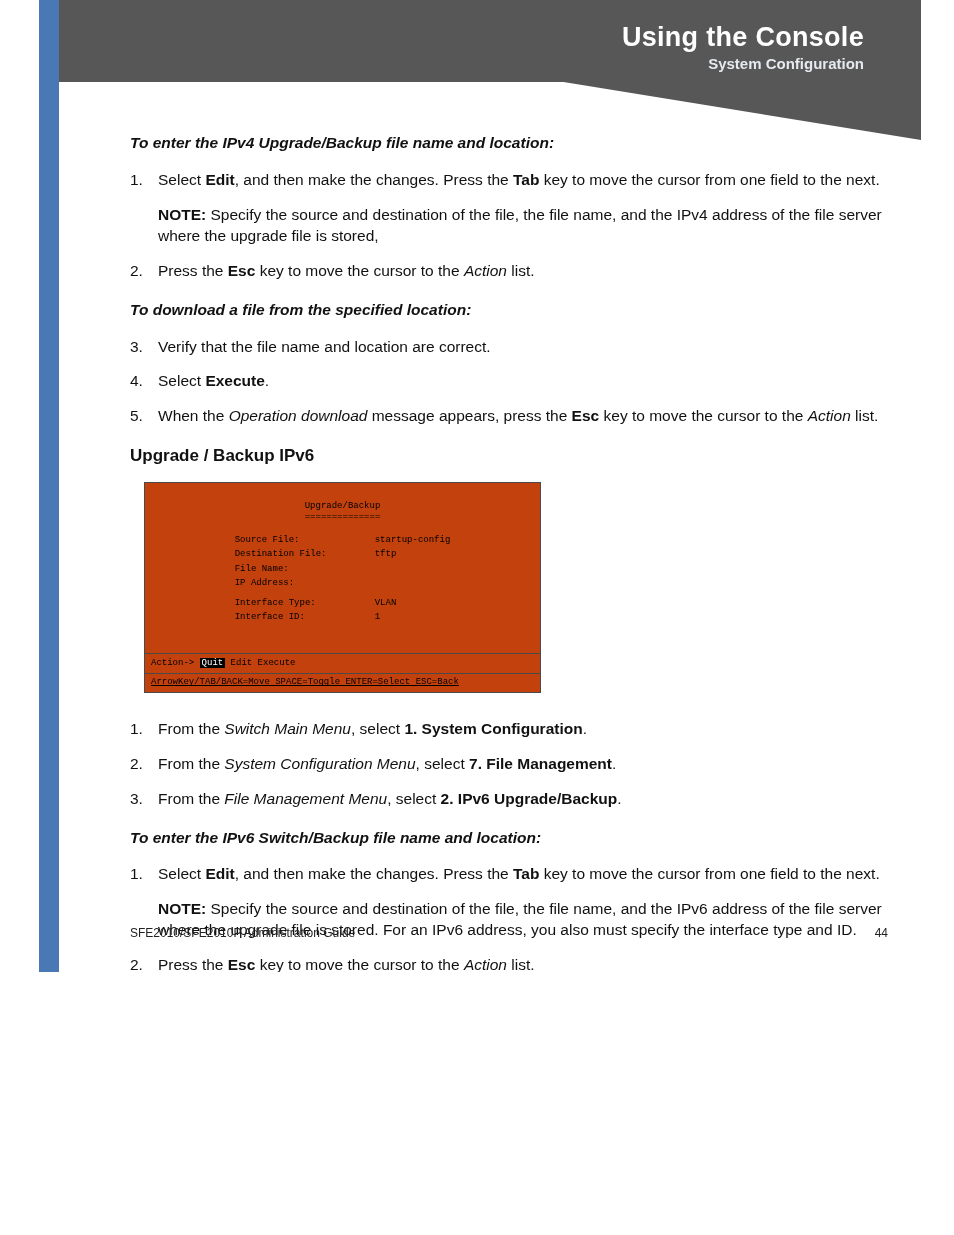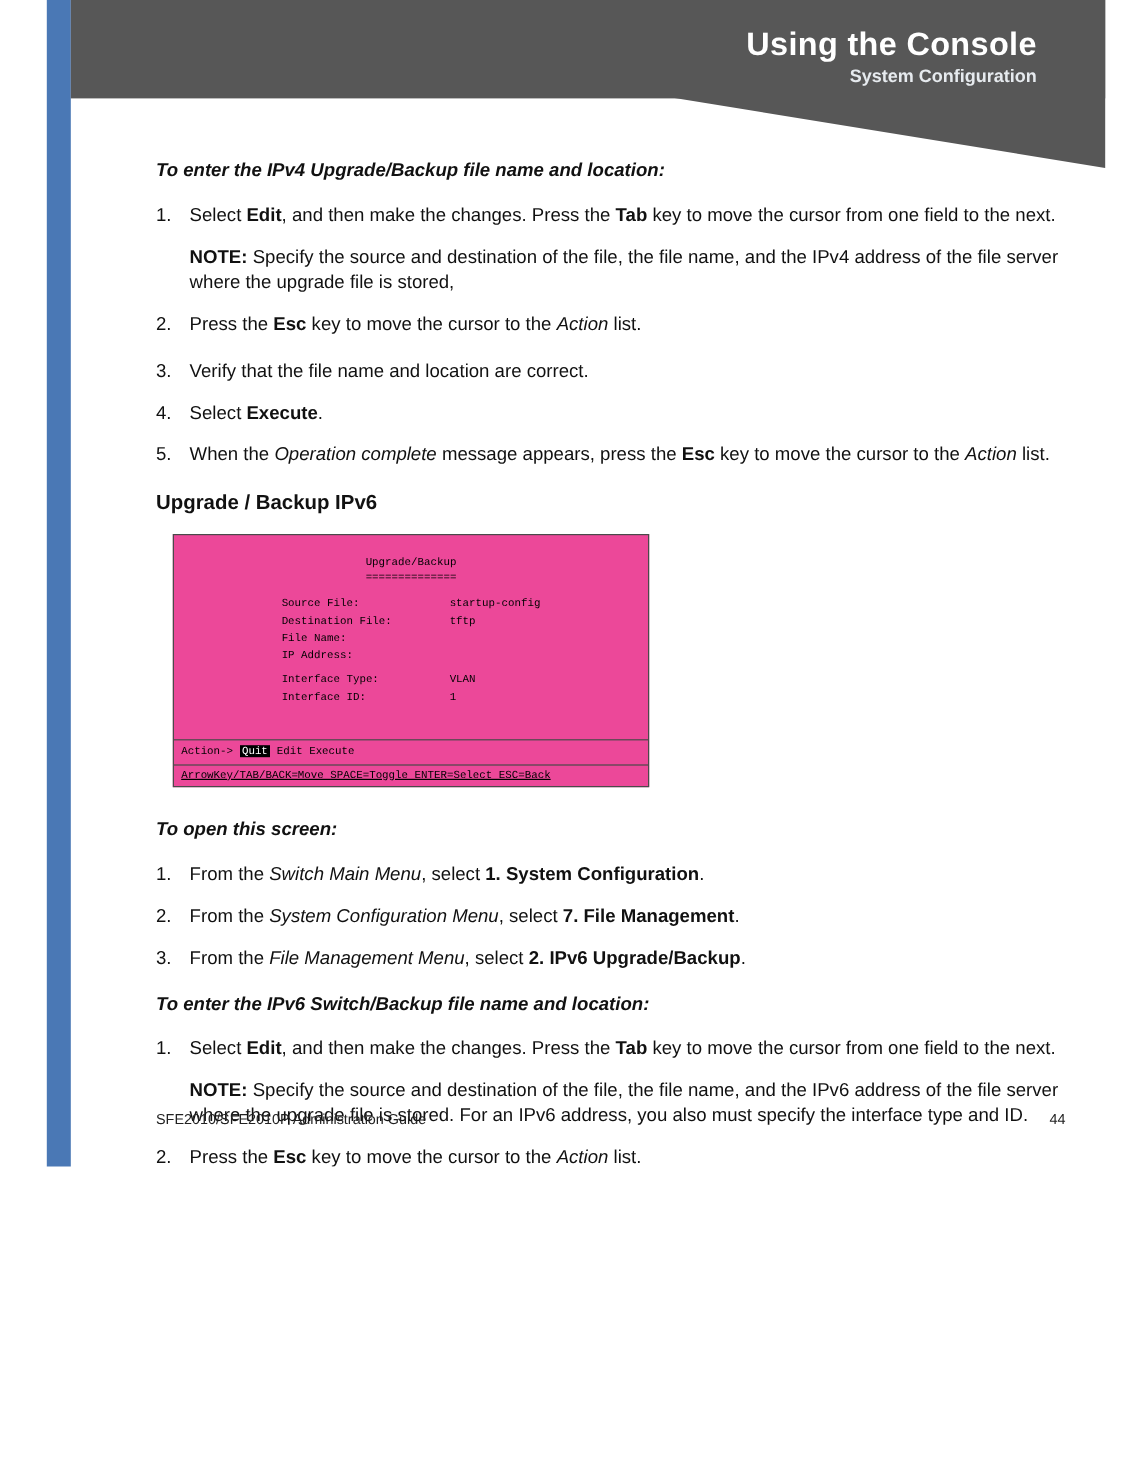--- a/index.html
+++ b/index.html
@@ -40,21 +40,21 @@
   ol.steps > li .num { width: 28px; flex: 0 0 28px; }
   ol.steps > li .body { flex: 1 1 auto; }
   ol.steps > li .note { margin-top: 14px; }
 
   .h3 { font-weight: 700; font-size: 17px; margin: 10px 0 14px 0; }
 
   .intro { margin-bottom: 16px; }
 
   
   .console {
-    width: 397px; border: 1px solid #4a4a4a; background: #ec4899;
+    width: 397px; border: 1px solid #4a4a4a; background: #c2410c;
     font-family: "Lucida Console", "Courier New", monospace;
     font-size: 9px; color: #000; line-height: 1.25;
     margin: 0 0 26px 14px;
   }
   .console .inner { border-bottom: 1px solid #4a4a4a; padding: 18px 10px 28px 10px; }
   .console .title { text-align: center; }
   .console .underline { text-align: center; letter-spacing: 0; }
   .console table { margin: 10px auto 0 auto; border-collapse: collapse; }
   .console table td { padding: 1.5px 8px; vertical-align: top; }
   .console table td:first-child { width: 140px; margin-left: 20px; }
@@ -93,32 +93,33 @@
         </div>
       </li>
       <li>
         <div class="num">2.</div>
         <div class="body">
           <span>Press the </span><span class="b">Esc</span><span> key to move the cursor to the </span><span class="i">Action</span><span> list.</span>
         </div>
       </li>
     </ol>
 
+    <div class="lead-it">To download a file from the specified location:</div>
     <ol class="steps">
       <li>
         <div class="num">3.</div>
         <div class="body">Verify that the file name and location are correct.</div>
       </li>
       <li>
         <div class="num">4.</div>
         <div class="body"><span>Select </span><span class="b">Execute</span><span>.</span></div>
       </li>
       <li>
         <div class="num">5.</div>
-        <div class="body"><span>When the </span><span class="i">Operation complete</span><span> message appears, press the </span><span class="b">Esc</span><span> key to move the cursor to the </span><span class="i">Action</span><span> list.</span></div>
+        <div class="body"><span>When the </span><span class="i">Operation download</span><span> message appears, press the </span><span class="b">Esc</span><span> key to move the cursor to the </span><span class="i">Action</span><span> list.</span></div>
       </li>
     </ol>
 
     <div class="h3">Upgrade / Backup IPv6</div>
 
     <div class="console">
       <div class="inner">
         <div class="title">Upgrade/Backup</div>
         <div class="underline">==============</div>
         <table>
@@ -153,21 +154,20 @@
               </tr>
         </tbody>
           </table>
       </div>
       <div class="actionbar">
         <span>Action-&gt; </span><span class="sel">Quit</span><span>   Edit   Execute</span>
       </div>
       <div class="hint">ArrowKey/TAB/BACK=Move  SPACE=Toggle  ENTER=Select  ESC=Back</div>
     </div>
 
-    <div class="lead-it">To open this screen:</div>
     <ol class="steps">
       <li>
         <div class="num">1.</div>
         <div class="body"><span>From the </span><span class="i">Switch Main Menu</span><span>, select </span><span class="b">1. System Configuration</span><span>.</span></div>
       </li>
       <li>
         <div class="num">2.</div>
         <div class="body"><span>From the </span><span class="i">System Configuration Menu</span><span>, select </span><span class="b">7. File Management</span><span>.</span></div>
       </li>
       <li>

